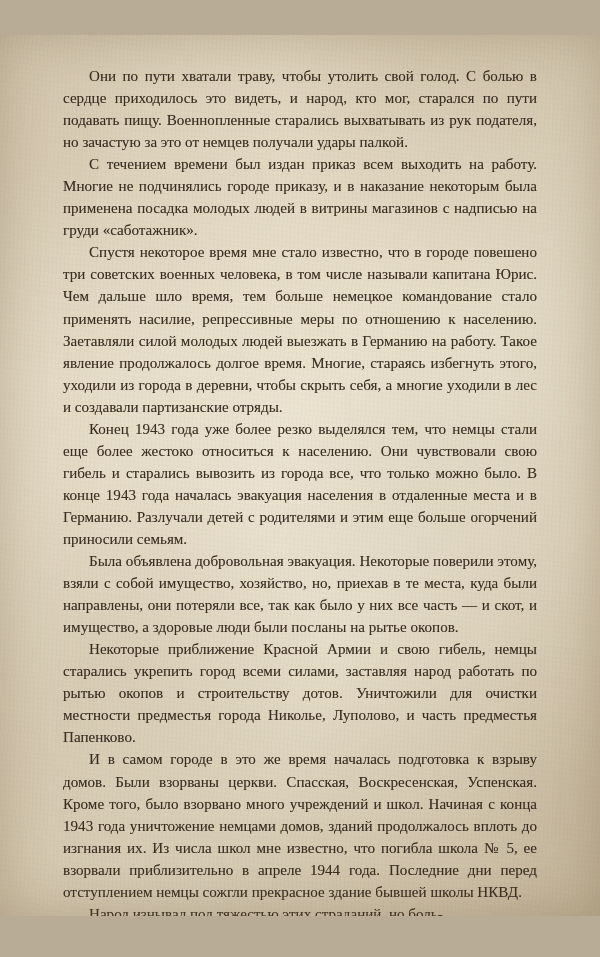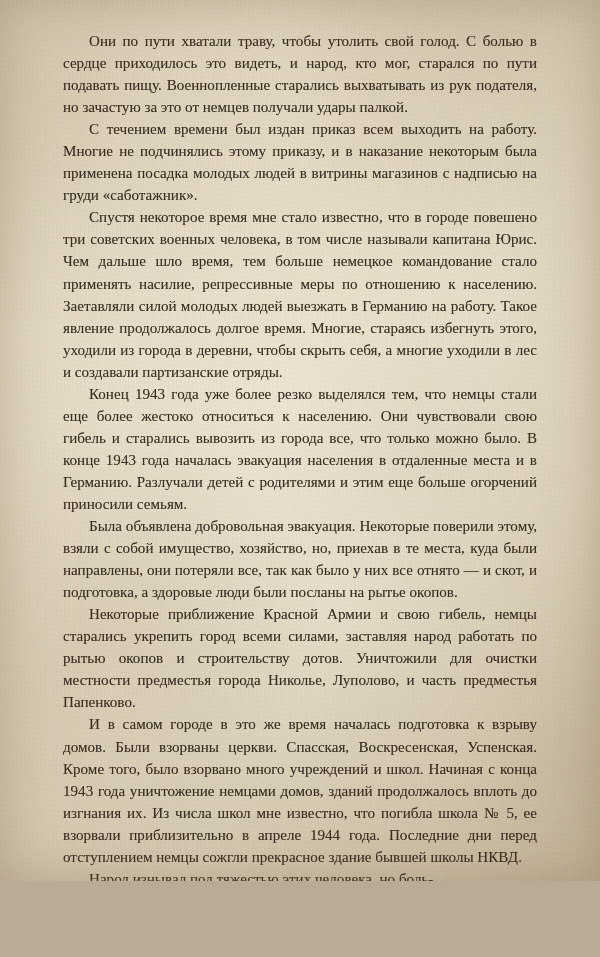--- a/index.html
+++ b/index.html
@@ -14,20 +14,21 @@
   }
 
   #page {
     position: relative;
     width: 600px;
     height: 881px;
     background:
       radial-gradient(ellipse 140% 100% at 50% 45%, rgba(255,250,238,0.55) 0%, rgba(255,248,232,0.18) 42%, rgba(140,115,80,0.10) 78%, rgba(120,98,66,0.24) 100%),
       linear-gradient(118deg, #d8cdb6 0%, #ddd2bb 18%, #d6cab2 40%, #d9cfb8 62%, #d2c6ad 82%, #cabda3 100%);
     overflow: hidden;
+    margin-top: 35px;
   }
 
   
   #grain {
     position: absolute;
     inset: 0;
     pointer-events: none;
     opacity: 0.5;
     background-image:
       repeating-linear-gradient(93deg, rgba(120,100,72,0.045) 0px, rgba(120,100,72,0.045) 1px, rgba(255,255,255,0) 1px, rgba(255,255,255,0) 4px),
@@ -100,27 +101,27 @@
     text-shadow: 0 0 0.6px rgba(58,46,34,0.35);
   }
 </style>
 </head>
 <body>
 
 <div id="page">
 
   <div id="textblock">
     <p>Они по пути хватали траву, чтобы утолить свой голод. С болью в сердце приходилось это видеть, и народ, кто мог, старался по пути подавать пищу. Военнопленные старались выхватывать из рук подателя, но зачастую за это от немцев получали удары палкой.</p>
-    <p>С течением времени был издан приказ всем выходить на работу. Многие не подчинялись этому приказу, и в наказание некоторым была применена посадка молодых людей в витрины магазинов с надписью на груди «саботажник».</p>
+    <p>С течением времени был издан приказ всем выходить на работу. Многие не подчинялись городе приказу, и в наказание некоторым была применена посадка молодых людей в витрины магазинов с надписью на груди «саботажник».</p>
     <p>Спустя некоторое время мне стало известно, что в городе повешено три советских военных человека, в том числе называли капитана Юрис. Чем дальше шло время, тем больше немецкое командование стало применять насилие, репрессивные меры по отношению к населению. Заетавляли силой молодых людей выезжать в Германию на работу. Такое явление продолжалось долгое время. Многие, стараясь избегнуть этого, уходили из города в деревни, чтобы скрыть себя, а многие уходили в лес и создавали партизанские отряды.</p>
     <p>Конец 1943 года уже более резко выделялся тем, что немцы стали еще более жестоко относиться к населению. Они чувствовали свою гибель и старались вывозить из города все, что только можно было. В конце 1943 года началась эвакуация населения в отдаленные места и в Германию. Разлучали детей с родителями и этим еще больше огорчений приносили семьям.</p>
-    <p>Была объявлена добровольная эвакуация. Некоторые поверили этому, взяли с собой имущество, хозяйство, но, приехав в те места, куда были направлены, они потеряли все, так как было у них все отнято — и скот, и подготовка, а здоровые люди были посланы на рытье окопов.</p>
+    <p>Была объявлена добровольная эвакуация. Некоторые поверили этому, взяли с собой имущество, хозяйство, но, приехав в те места, куда были направлены, они потеряли все, так как было у них все часть — и скот, и имущество, а здоровые люди были посланы на рытье окопов.</p>
     <p>Некоторые приближение Красной Армии и свою гибель, немцы старались укрепить город всеми силами, заставляя народ работать по рытью окопов и строительству дотов. Уничтожили для очистки местности предместья города Николье, Луполово, и часть предместья Папенково.</p>
     <p>И в самом городе в это же время началась подготовка к взрыву домов. Были взорваны церкви. Спасская, Воскресенская, Успенская. Кроме того, было взорвано много учреждений и школ. Начиная с конца 1943 года уничтожение немцами домов, зданий продолжалось вплоть до изгнания их. Из числа школ мне известно, что погибла школа № 5, ее взорвали приблизительно в апреле 1944 года. Последние дни перед отступлением немцы сожгли прекрасное здание бывшей школы НКВД.</p>
-    <p>Народ изнывал под тяжестью этих человека, но боль-</p>
+    <p>Народ изнывал под тяжестью этих страданий, но боль-</p>
   </div>
 
   <div class="pageno">98</div>
 
   <div id="grain"></div>
   <div id="blotch"></div>
   <div id="vignette"></div>
 </div>
 
 </body></html>

